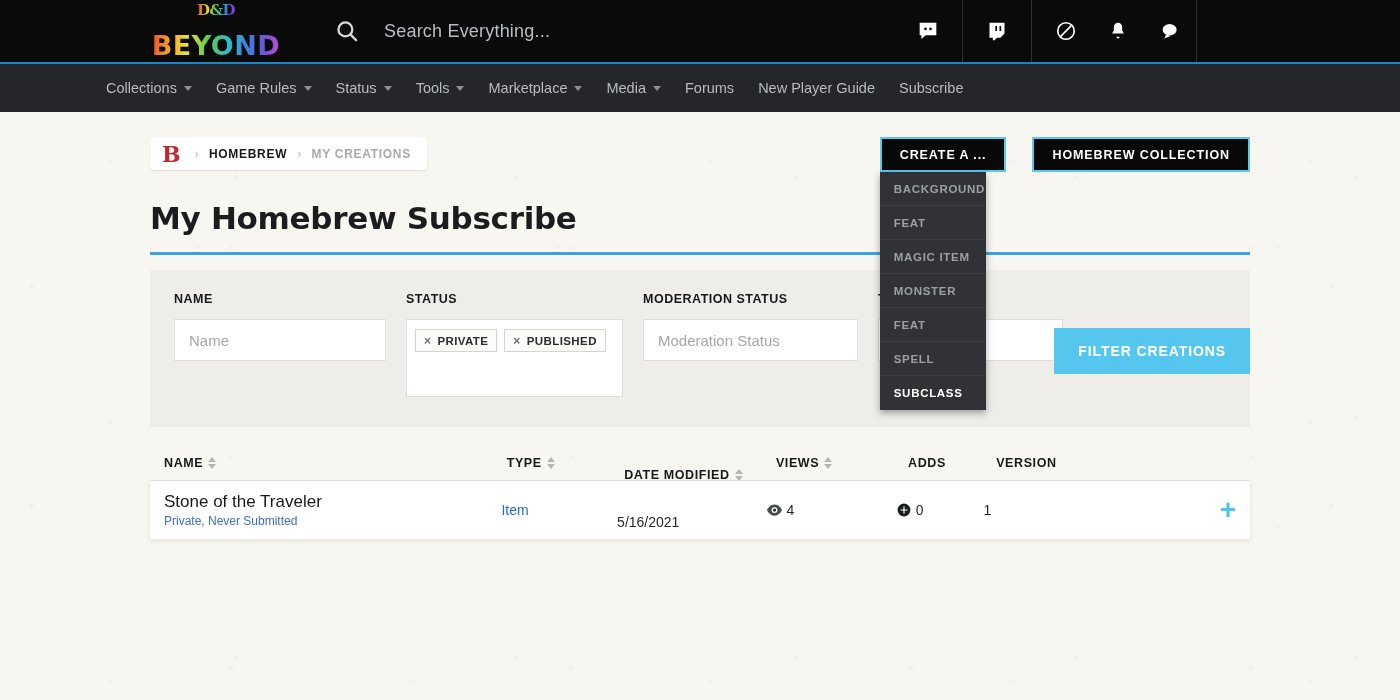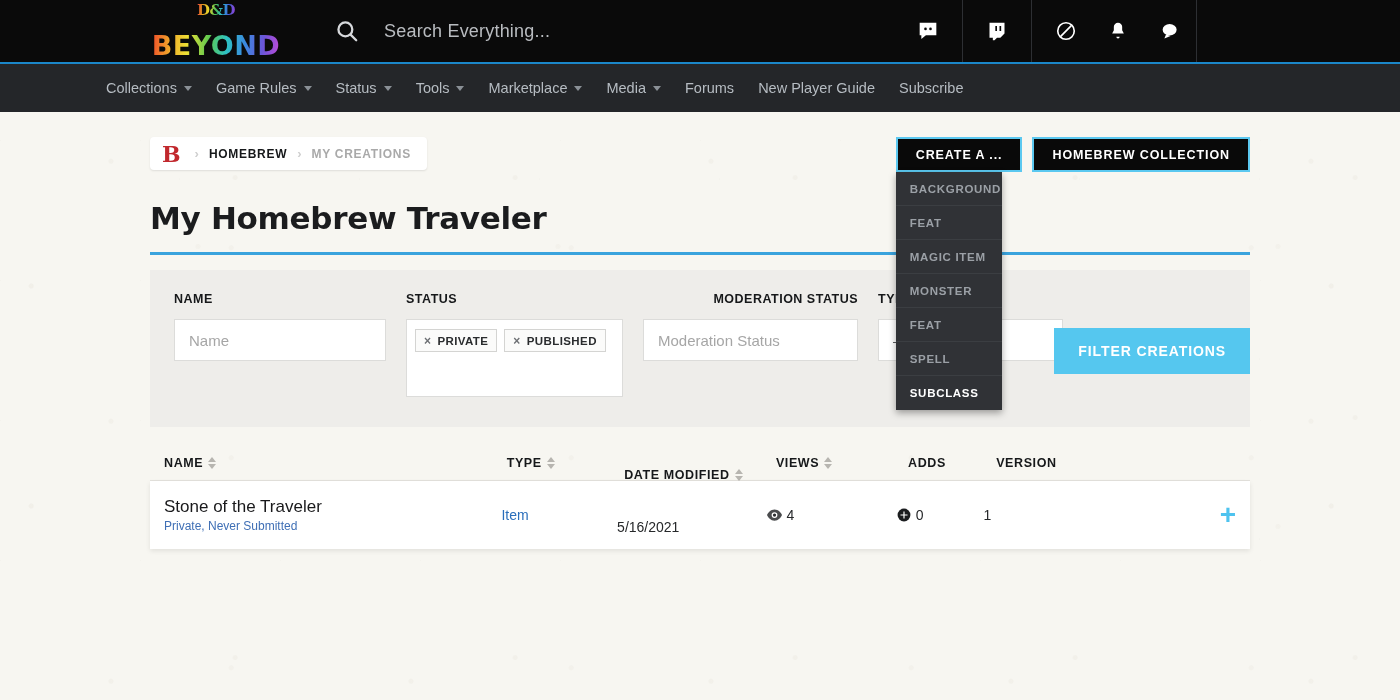--- a/index.html
+++ b/index.html
@@ -87,21 +87,21 @@
     box-shadow: 0 1px 2px rgba(0,0,0,0.10);
   }
   .crumb-b {
     font-family: "DejaVu Serif", serif; color: #c1282d; font-weight: bold;
     font-size: 22px; line-height: 1; margin-right: 4px;
   }
   .crumb-sep { color: #cfcfcf; font-size: 13px; margin: 0 10px; font-weight: bold; }
   .crumb-txt { font-size: 12px; font-weight: bold; letter-spacing: 0.7px; color: #16181a; }
   .crumb-txt.muted { color: #a9a9a9; }
 
-  .head-btns { margin-left: auto; display: flex; gap: 10px; position: relative; }
+  .head-btns { margin-left: auto; display: flex; gap: 26px; position: relative; }
   .btn-dark {
     background: #090909; border: 2px solid #5bc8f0; color: #ffffff;
     font-size: 12.5px; font-weight: bold; letter-spacing: 0.9px;
     height: 35px; padding: 0 18px; display: flex; align-items: center; justify-content: center;
     cursor: pointer;
   }
 
   
   .dropdown {
     position: absolute; top: 35px; left: 0; width: 106px;
@@ -122,21 +122,21 @@
   .title-rule { height: 3px; background: #3aa3dd; margin-top: 16px; }
 
   
   .filter-panel {
     margin-top: 15px; background: #eeedea; padding: 22px 14px 30px 14px;
     display: flex; align-items: flex-start; position: relative; min-height: 152px;
   }
   .fcol { padding: 0 10px; }
   .fcol.name { width: 232px; }
   .fcol.status { width: 237px; }
-  .fcol.modstatus { width: 235px; text-align: right; }
+  .fcol.modstatus { width: 235px; }
   .fcol.type { width: 205px; }
   .flabel {
     font-size: 12.5px; font-weight: bold; letter-spacing: 0.5px;
     color: #16181a; margin-bottom: 13px; white-space: nowrap;
   }
   .finput {
     background: #ffffff; border: 1px solid #dcdcda; height: 42px;
     display: flex; align-items: center; padding: 0 14px;
     font-size: 15px; color: #a6a6a6;
   }
@@ -172,21 +172,21 @@
   .sort-arrows {
     display: inline-flex; flex-direction: column; margin-left: 5px; line-height: 0;
   }
   .sa-up, .sa-dn {
     width: 0; height: 0; border-left: 4px solid transparent; border-right: 4px solid transparent;
   }
   .sa-up { border-bottom: 5px solid #b7b5b0; margin-bottom: 2px; }
   .sa-dn { border-top: 5px solid #b7b5b0; }
 
   .row {
-    display: flex; align-items: center; height: 68px; background: #ffffff;
+    display: flex; align-items: center; height: 58px; background: #ffffff;
     padding: 0 14px; box-shadow: 0 2px 5px rgba(0,0,0,0.09);
     position: relative;
   }
   .c-name { width: 350px; }
   .c-type { width: 120px; }
   .c-date { width: 155px; margin-top: 24px; }
   .c-views { width: 135px; }
   .c-adds { width: 90px; }
   .c-version { width: 245px; }
   .c-plus { flex: 1; display: flex; justify-content: flex-end; }
@@ -313,21 +313,21 @@
             <div class="dd-item">MONSTER</div>
             <div class="dd-item">FEAT</div>
             <div class="dd-item">SPELL</div>
             <div class="dd-item active">SUBCLASS</div>
           </div>
         </div>
         <div class="btn-dark">HOMEBREW COLLECTION</div>
       </div>
     </div>
 
-    <div class="page-title">My Homebrew Traveler</div>
+    <div class="page-title">My Homebrew Subscribe</div>
     <div class="title-rule"></div>
 
     <div class="filter-panel">
       <div class="fcol name">
         <div class="flabel">NAME</div>
         <div class="finput">Name</div>
       </div>
 
       <div class="fcol status">
         <div class="flabel">STATUS</div>

